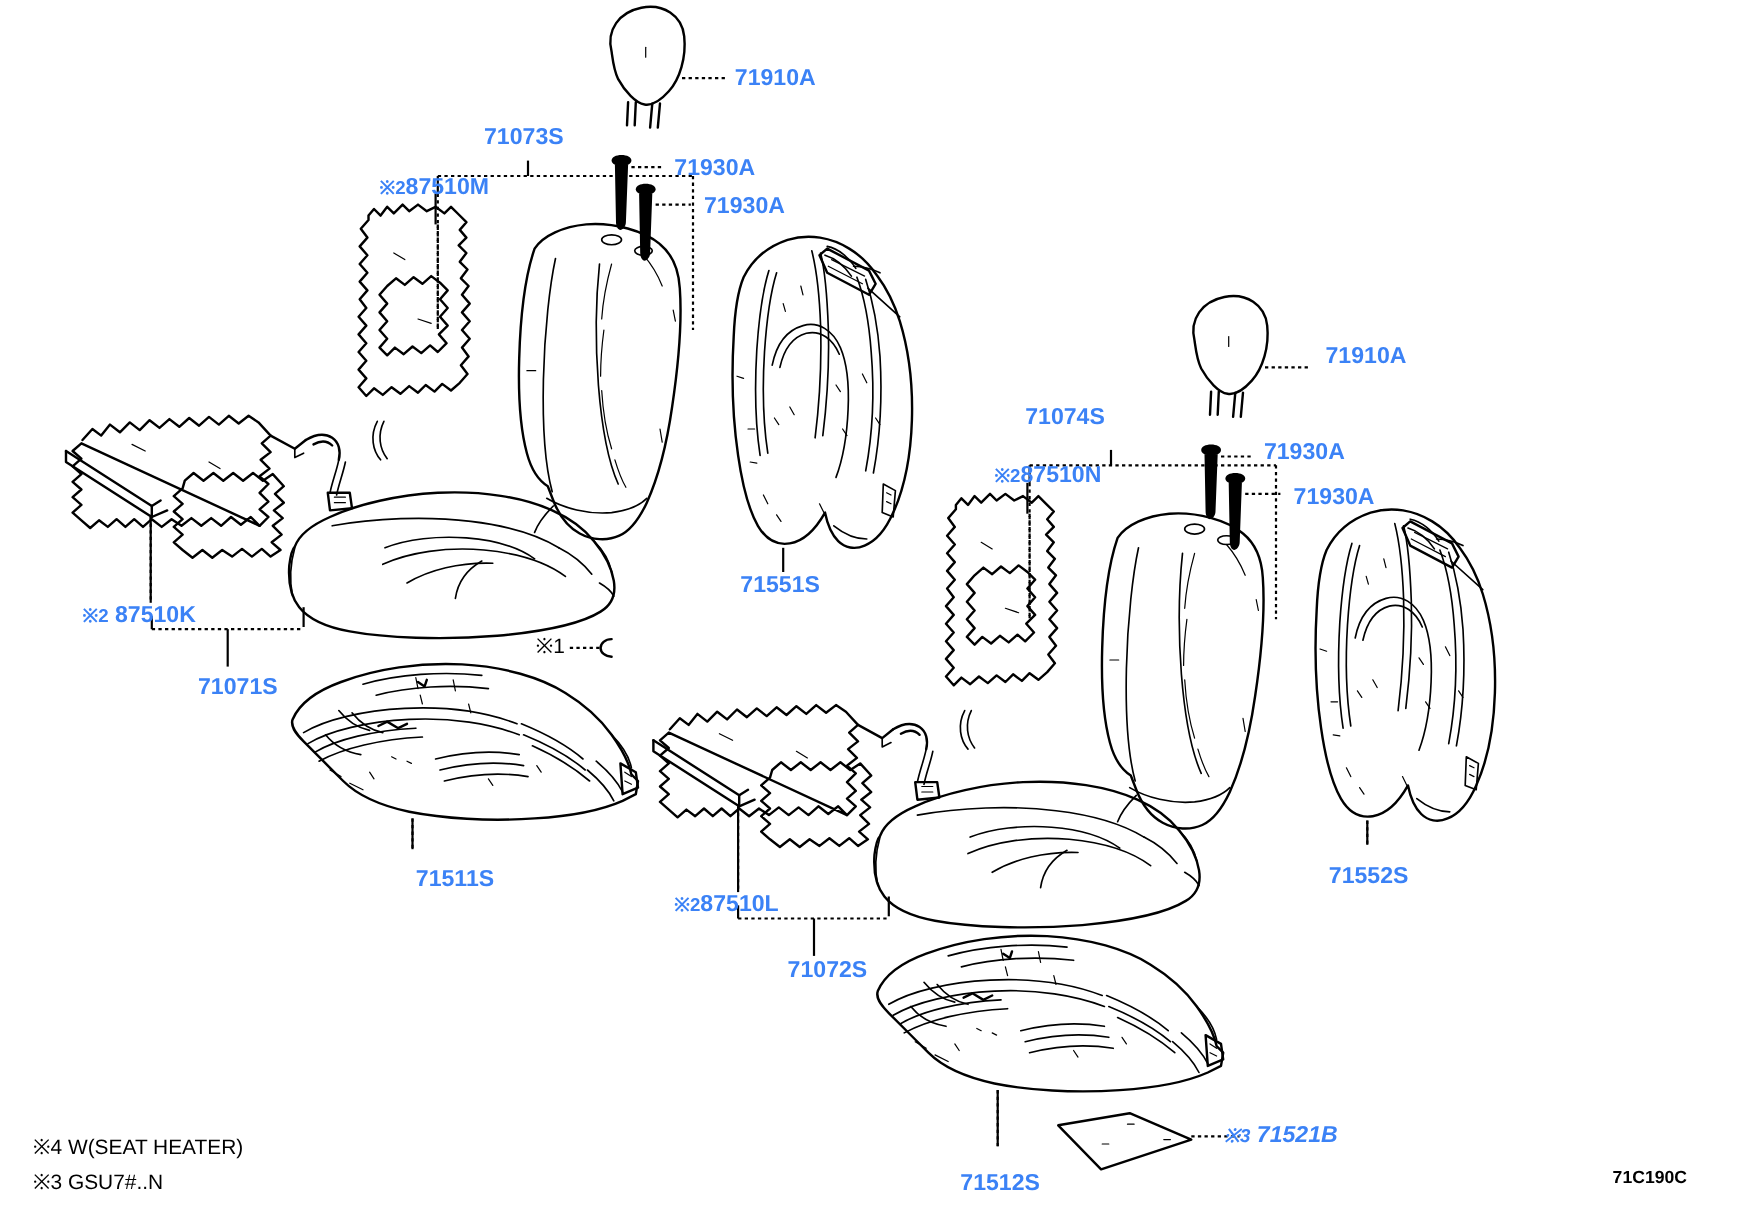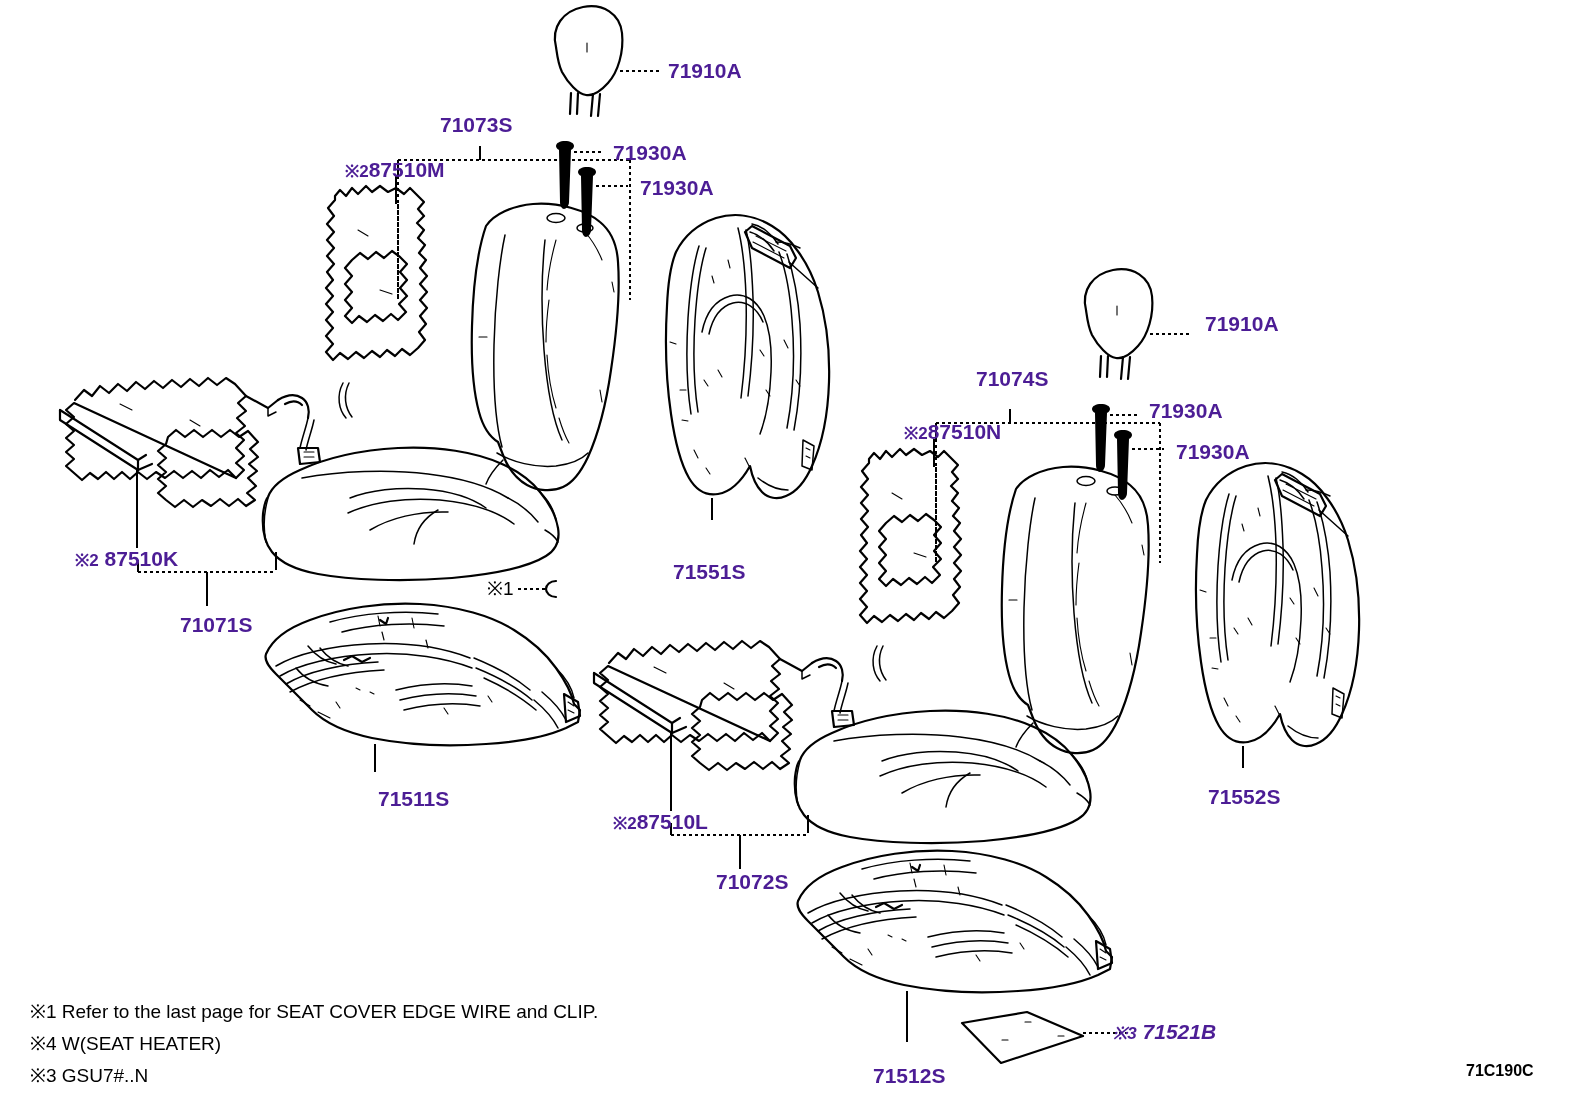--- a/index.html
+++ b/index.html
@@ -22,21 +22,21 @@
     position: absolute;
     left: 0; top: 0;
     width: 1592px;
     height: 1099px;
   }
   .lbl {
     position: absolute;
     font-family: "Liberation Sans", sans-serif;
     font-weight: bold;
     font-size: 21px;
-    color: #4c1d95;
+    color: #3b82f6;
     white-space: nowrap;
     letter-spacing: 0px;
     line-height: 1;
   }
   .note {
     position: absolute;
     font-family: "Liberation Sans", sans-serif;
     font-size: 19px;
     color: #000000;
     white-space: nowrap;
@@ -612,49 +612,48 @@
   <div class="lbl" style="left:668px; top:60px;">71910A</div>
 
   <div class="lbl" style="left:440px; top:114px;text-align:center;">71073S</div>
 
   <div class="lbl" style="left:345px; top:159px;"><span class="mkn">※2</span><span>87510M</span></div>
 
   <div class="lbl" style="left:613px; top:142px;">71930A</div>
 
   <div class="lbl" style="left:640px; top:177px;">71930A</div>
 
-  <div class="lbl" style="left:673px; top:521px;margin-top:40px;">71551S</div>
+  <div class="lbl" style="left:673px; top:521px;">71551S</div>
 
   <div class="lbl" style="left:75px; top:548px;"><span class="mkn">※2</span> <span>87510K</span></div>
 
   <div class="lbl" style="left:180px; top:614px;">71071S</div>
 
   <div class="lbl" style="left:338px; top:788px;margin-left:40px;">71511S</div>
 
   <div class="note" style="left:487px; top:579px;"><span>※1</span></div>
 
   <div class="lbl" style="left:1205px; top:313px;">71910A</div>
 
-  <div class="lbl" style="left:976px; top:368px;">71074S</div>
+  <div class="lbl" style="left:932px; top:368px;">71074S</div>
 
   <div class="lbl" style="left:888px; top:421px;margin-left:16px;"><span class="mkn">※2</span><span>87510N</span></div>
 
   <div class="lbl" style="left:1149px; top:400px;">71930A</div>
 
   <div class="lbl" style="left:1176px; top:441px;">71930A</div>
 
   <div class="lbl" style="left:1208px; top:786px;">71552S</div>
 
   <div class="lbl" style="left:613px; top:811px;"><span class="mkn">※2</span><span>87510L</span></div>
 
   <div class="lbl" style="left:716px; top:871px;">71072S</div>
 
   <div class="lbl" style="left:873px; top:1065px;">71512S</div>
 
   <div class="lbl" style="left:1113px; top:1021px;font-style:italic;"><span class="mkn">※3</span> <span>71521B</span></div>
 
-  <div class="note" style="left:30px; top:1002px;">※1  Refer to the last page for SEAT COVER EDGE WIRE and CLIP.</div>
   <div class="note" style="left:30px; top:1034px;">※4 W(SEAT HEATER)</div>
   <div class="note" style="left:30px; top:1066px;">※3 GSU7#..N</div>
 
   <div class="code" style="left:1466px; top:1062px;">71C190C</div>
 
 </div>
 
 </body></html>

